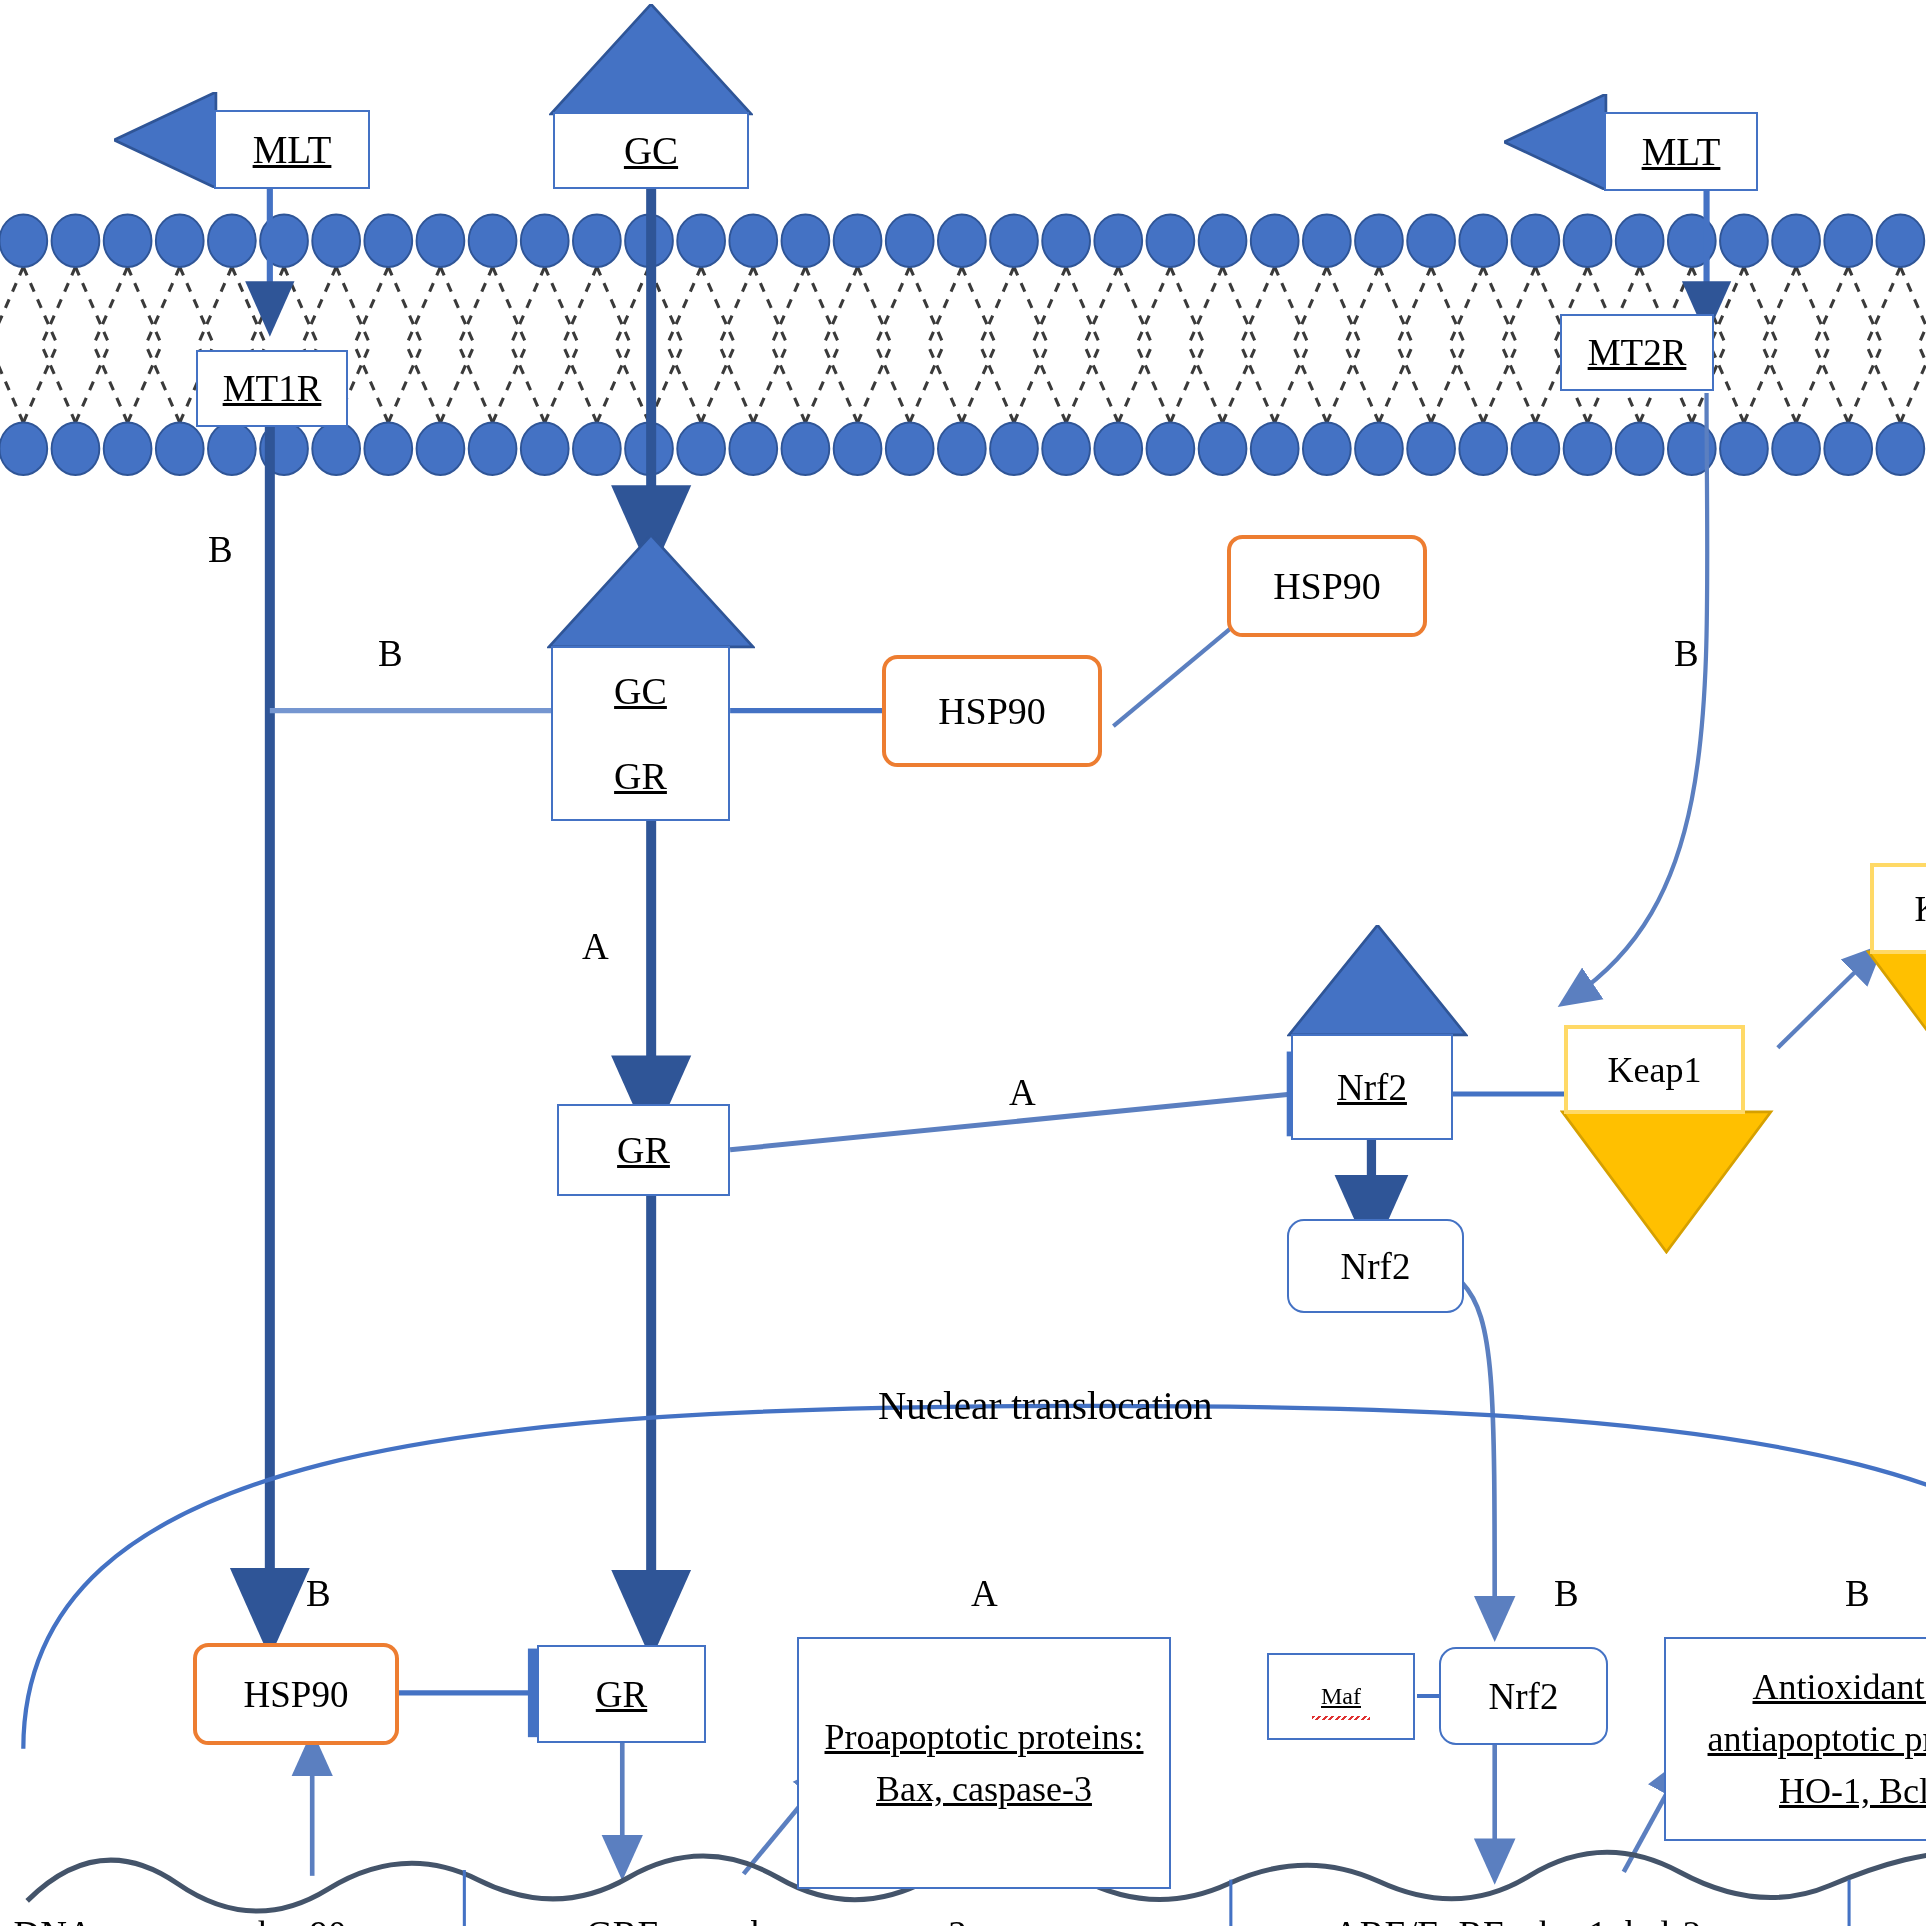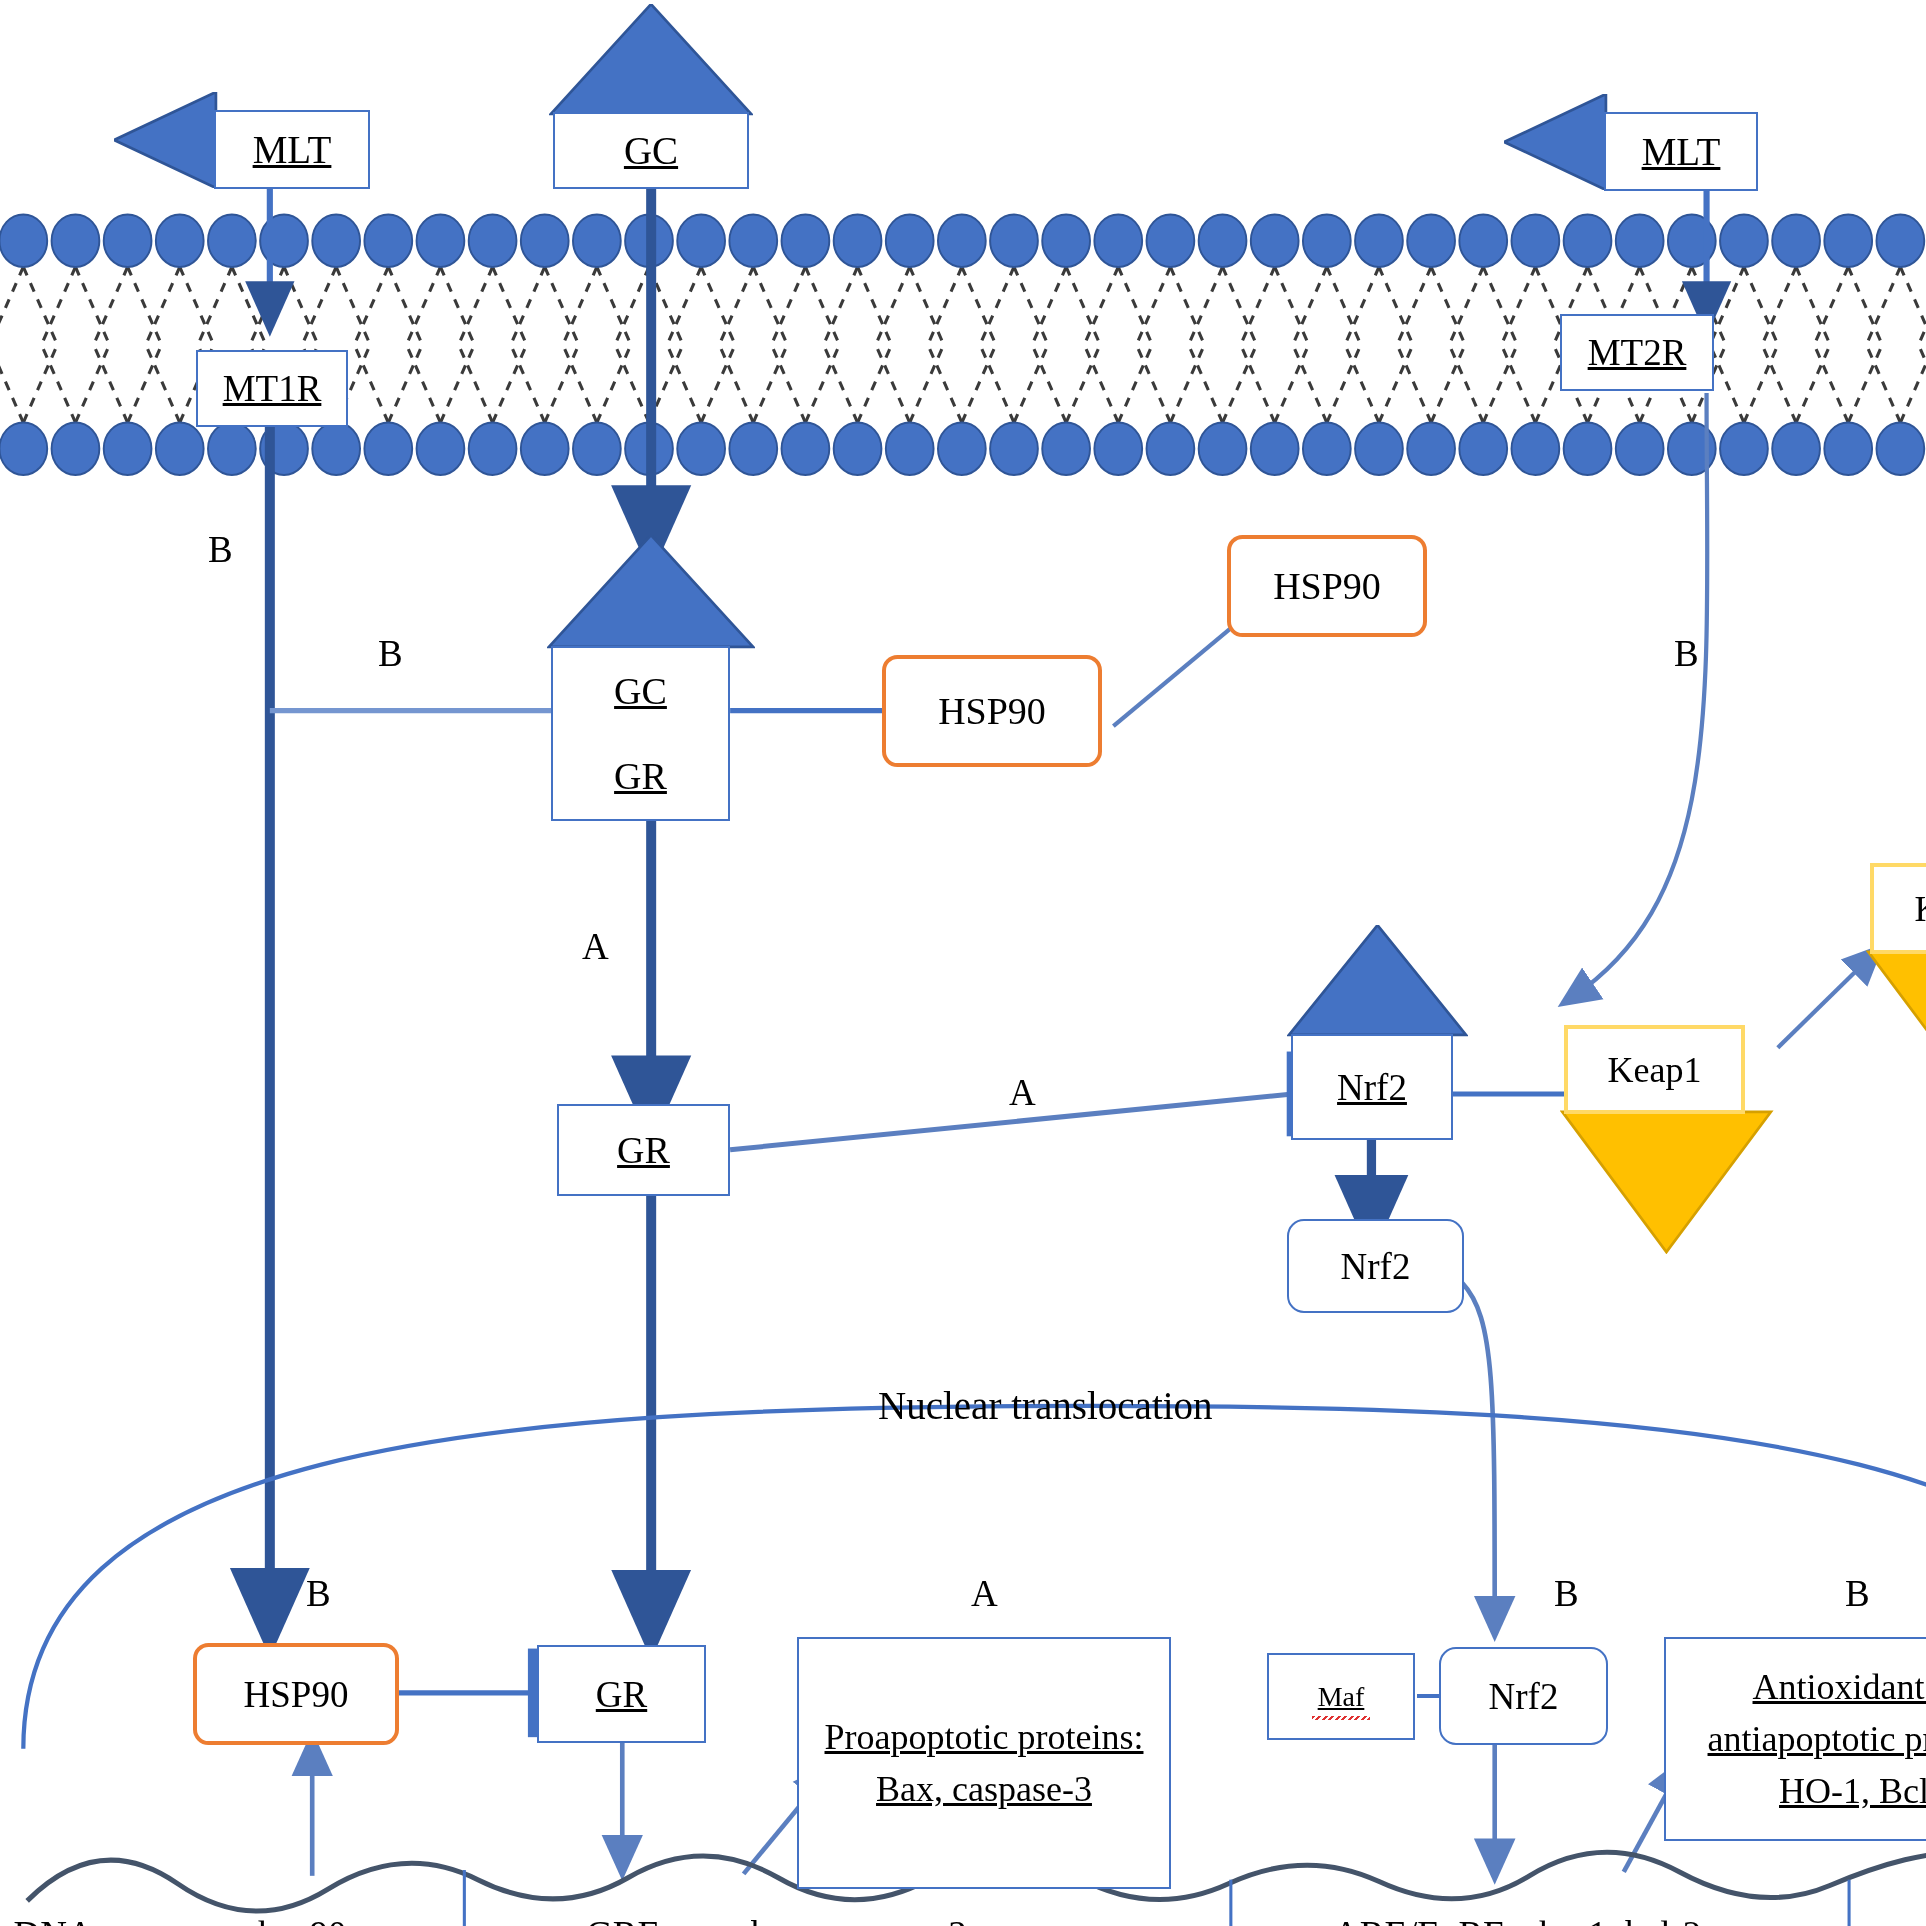--- a/index.html
+++ b/index.html
@@ -450,21 +450,21 @@
   </div>
 
   <div class="node bluebox" style="left:537px;top:1645px;width:169px;height:98px;font-size:37px;">
     <span>GR</span>
   </div>
 
   <div class="node bluebox" style="left:797px;top:1637px;width:374px;height:252px;font-size:36px;line-height:1.45;padding:0 15.4px;">
     <span>Proapoptotic proteins: Bax, caspase-3</span>
   </div>
 
-  <div class="node bluebox maf-underline" style="left:1267px;top:1653px;width:148px;height:87px;font-size:28px;">
+  <div class="node bluebox maf-underline" style="left:1267px;top:1653px;width:148px;height:87px;font-size:24px;">
     <span>Maf</span>
   </div>
 
   <div class="lbl" style="left:1417px;top:1694px;width:23px;height:3.9px;background:#4472C4;"></div>
 
   <div class="node rounded" style="left:1439px;top:1647px;width:169px;height:98px;font-size:37px;">
     <span>Nrf2</span>
   </div>
 
   <div class="node bluebox" style="left:1664px;top:1637px;width:410px;height:204px;font-size:36px;line-height:1.45;padding:0 15.4px;">

